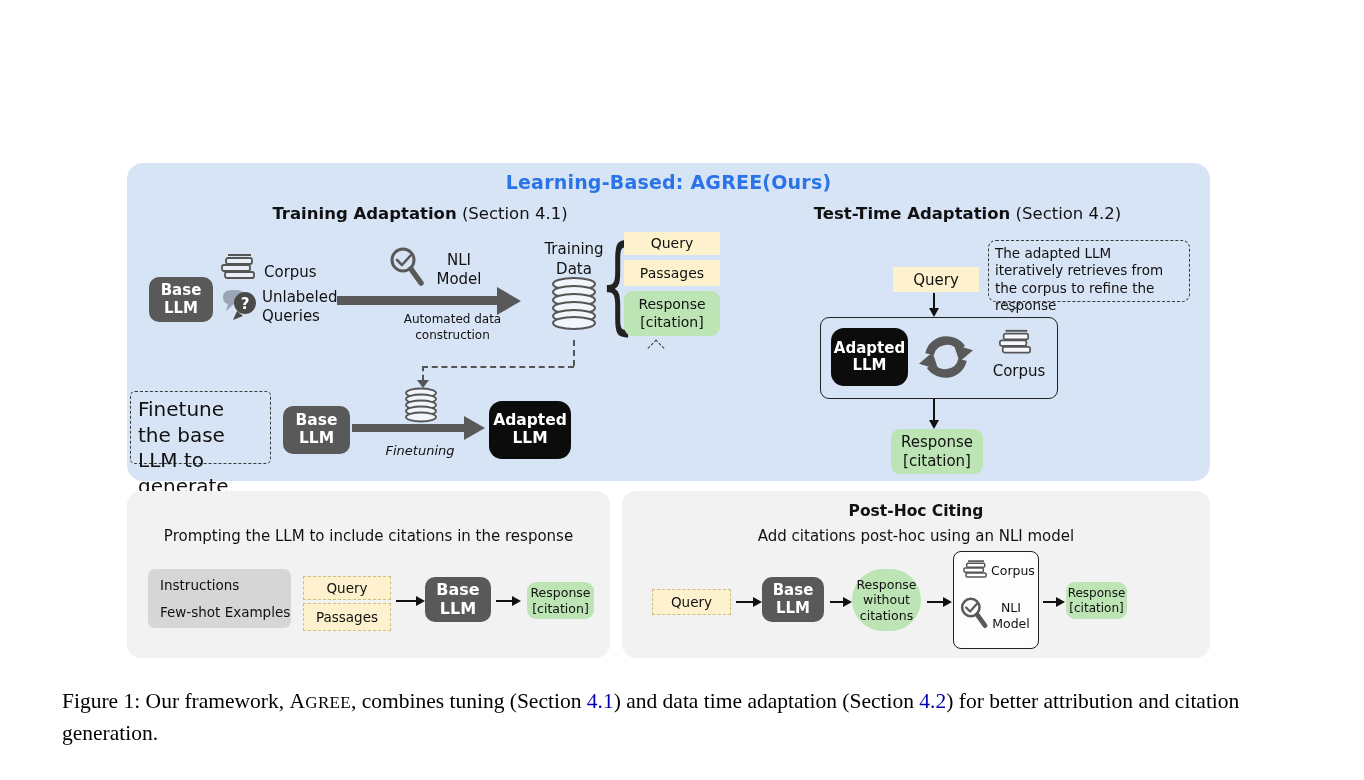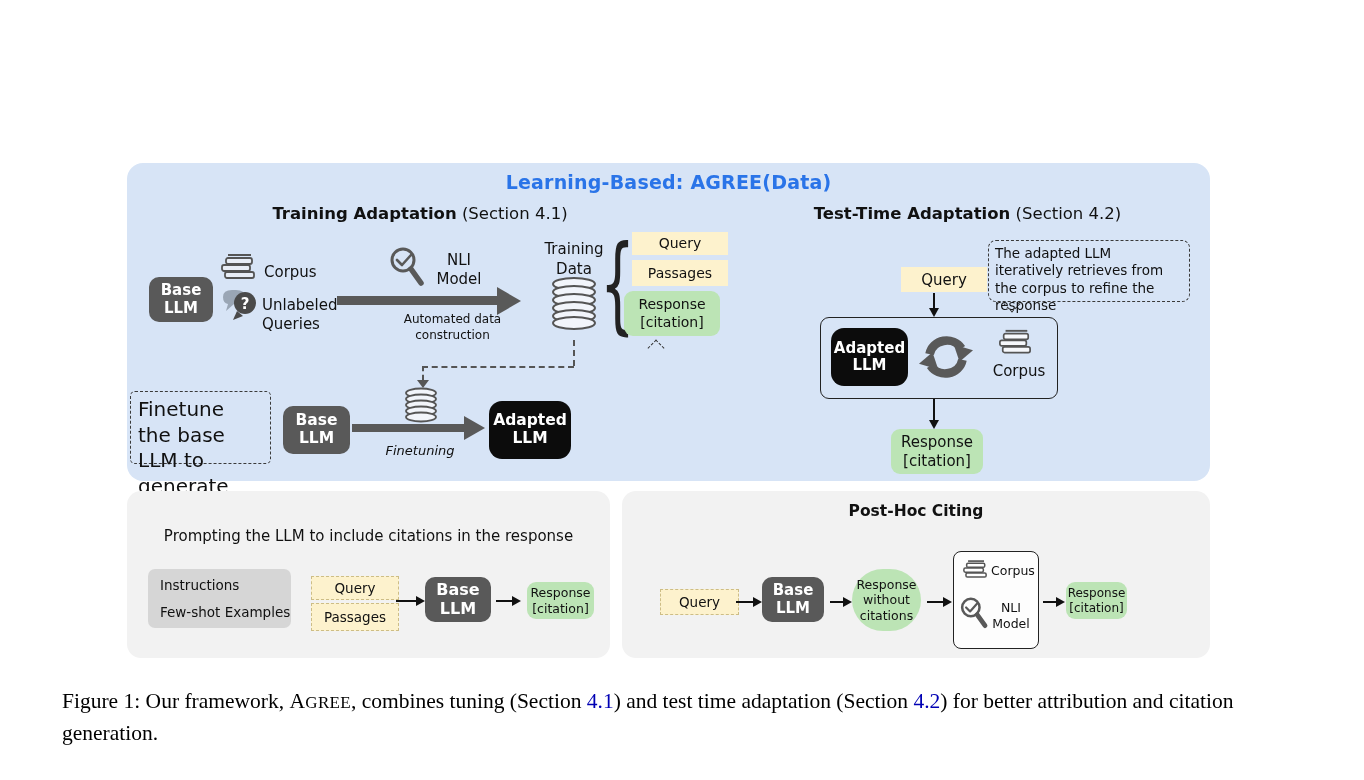--- a/index.html
+++ b/index.html
@@ -13,21 +13,21 @@
   .panel-gray{background:#f2f2f2;border-radius:14px;}
 
   
   .main-title{left:127px;top:171px;width:1083px;text-align:center;font-size:19px;font-weight:bold;color:#2a74e8;letter-spacing:.2px;}
   .sec-head{top:204px;font-size:16.5px;color:#111;text-align:center;}
   .sec-head b{font-weight:bold;}
 
   
   .llm-box{background:#595959;color:#fff;font-weight:bold;border-radius:10px;line-height:1.15;}
   .llm-black{background:#0c0c0c;color:#fff;font-weight:bold;border-radius:13px;line-height:1.15;}
-  .ybox{background:#fdf2cd;border-radius:0;line-height:1.2;margin-left:8px;}
+  .ybox{background:#fdf2cd;border-radius:0;line-height:1.2;}
   .ybox.dotted{border:1px dashed #cdbd86;}
   .gbox{background:#bce4b5;border-radius:9px;line-height:1.25;}
   .note{border:1.5px dashed #3a3a3a;border-radius:5px;background:transparent;line-height:1.28;}
   .graybox{background:#d6d6d6;border-radius:7px;}
 
   
   .gshaft{background:#595959;}
   .ghead{width:0;height:0;border-top:14px solid transparent;border-bottom:14px solid transparent;border-left:24px solid #595959;}
   .ghead.sm{border-top:12px solid transparent;border-bottom:12px solid transparent;border-left:21px solid #595959;}
 
@@ -55,21 +55,21 @@
   .caption .sc{font-size:17px;letter-spacing:.3px;}
   .caption .link{color:#0000b4;}
   svg{display:block;}
 </style>
 </head>
 <body>
 
 <div id="stage">
 
   <div class="abs panel-blue"></div>
-  <div class="abs main-title">Learning-Based: AGREE(Data)</div>
+  <div class="abs main-title">Learning-Based: AGREE(Ours)</div>
 
   <div class="abs sec-head" style="left:200px;width:440px;">
     <b>Training Adaptation</b><span> (Section 4.1)</span>
   </div>
   <div class="abs sec-head" style="left:785px;width:365px;">
     <b>Test-Time Adaptation</b><span> (Section 4.2)</span>
   </div>
 
   <div class="abs llm-box ctr" style="left:149px;top:277px;width:64px;height:45px;font-size:15px;">Base LLM</div>
 
@@ -84,21 +84,21 @@
   <div class="abs" style="left:264px;top:263px;font-size:15px;">Corpus</div>
 
   <div class="abs" style="left:219px;top:285px;">
     <svg width="40" height="42" viewBox="0 0 40 42">
       <path d="M4 12 q0-7 9-7 h4 q9 0 9 7 q0 7 -9 7 h-2 l-8 7 l2-7 q-5-1-5-7z" fill="#9aa6b5"></path>
       <circle cx="26" cy="18" r="11" fill="#4a4a4a"></circle>
       <path d="M18 26 l-4 9 l10-4z" fill="#4a4a4a"></path>
       <text x="26" y="24" text-anchor="middle" font-size="15" font-weight="bold" fill="#fff" font-family="DejaVu Sans">?</text>
     </svg>
   </div>
-  <div class="abs" style="left:262px;top:296px;width:80px;font-size:15px;line-height:1.25;">Unlabeled Queries</div>
+  <div class="abs" style="left:262px;top:288px;width:80px;font-size:15px;line-height:1.25;">Unlabeled Queries</div>
 
   <div class="abs gshaft" style="left:337px;top:296px;width:161px;height:9px;"></div>
   <div class="abs ghead" style="left:497px;top:287px;"></div>
 
   <div class="abs" style="left:388px;top:246px;">
     <svg width="38" height="42" viewBox="0 0 38 42">
       <circle cx="15" cy="14" r="11" fill="none" stroke="#595959" stroke-width="3"></circle>
       <path d="M9 14 l5 5 l9-10" fill="none" stroke="#595959" stroke-width="2.6" stroke-linecap="round" stroke-linejoin="round"></path>
       <path d="M23 23 L33 37" stroke="#595959" stroke-width="5.5" stroke-linecap="round"></path>
     </svg>
@@ -183,20 +183,21 @@
   </div>
   <div class="abs ybox dotted ctr" style="left:303px;top:576px;width:86px;height:22px;font-size:13.5px;">Query</div>
   <div class="abs ybox dotted ctr" style="left:303px;top:603px;width:86px;height:26px;font-size:13.5px;">Passages</div>
   <div class="abs tarrow" style="left:396px;top:600px;width:21px;"></div>
   <div class="abs llm-box ctr" style="left:425px;top:577px;width:66px;height:45px;font-size:16px;">Base LLM</div>
   <div class="abs tarrow" style="left:496px;top:600px;width:17px;"></div>
   <div class="abs gbox ctr" style="left:527px;top:582px;width:67px;height:37px;font-size:12.5px;">Response [citation]</div>
 
   <div class="abs panel-gray" style="left:622px;top:491px;width:588px;height:167px;"></div>
   <div class="abs ctr" style="left:622px;top:502px;width:588px;font-size:15.5px;font-weight:bold;">Post-Hoc Citing</div>
+  <div class="abs ctr" style="left:622px;top:527px;width:588px;font-size:15px;">Add citations post-hoc using an NLI model</div>
 
   <div class="abs ybox dotted ctr" style="left:652px;top:589px;width:77px;height:24px;font-size:13.5px;">Query</div>
   <div class="abs tarrow" style="left:736px;top:601px;width:18px;"></div>
   <div class="abs llm-box ctr" style="left:762px;top:577px;width:62px;height:45px;font-size:15px;">Base LLM</div>
   <div class="abs tarrow" style="left:830px;top:601px;width:14px;"></div>
   <div class="abs gbox ctr" style="left:852px;top:569px;width:69px;height:62px;font-size:12.5px;border-radius:31px;">Response without citations</div>
   <div class="abs tarrow" style="left:927px;top:601px;width:17px;"></div>
 
   <div class="abs nli-outer" style="left:953px;top:551px;width:84px;height:96px;">
     <div class="abs" style="left:7px;top:7px;">
@@ -214,16 +215,16 @@
         <path d="M9 14 l5 5 l9-10" fill="none" stroke="#595959" stroke-width="2.8" stroke-linecap="round" stroke-linejoin="round"></path>
         <path d="M23 23 L33 37" stroke="#595959" stroke-width="6" stroke-linecap="round"></path>
       </svg>
     </div>
     <div class="abs ctr" style="left:34px;top:48px;width:46px;font-size:12.5px;line-height:1.3;">NLI Model</div>
   </div>
   <div class="abs tarrow" style="left:1043px;top:601px;width:14px;"></div>
   <div class="abs gbox ctr" style="left:1066px;top:582px;width:61px;height:37px;font-size:12px;">Response [citation]</div>
 
   <div class="abs caption">
-    <span>Figure 1: Our framework, </span><span class="sc" style="font-size:21.5px;">A</span><span class="sc">GREE</span><span>, combines tuning (Section </span><span class="link">4.1</span><span>) and test time adaptation (Section </span><span class="link">4.2</span><span>) for better attribution and citation generation.</span>
+    <span>Figure 1: Our framework, </span><span class="sc" style="font-size:21.5px;">A</span><span class="sc">GREE</span><span>, combines tuning (Section </span><span class="link">4.1</span><span>) and data time adaptation (Section </span><span class="link">4.2</span><span>) for better attribution and citation generation.</span>
   </div>
 
 </div>
 
 </body></html>

